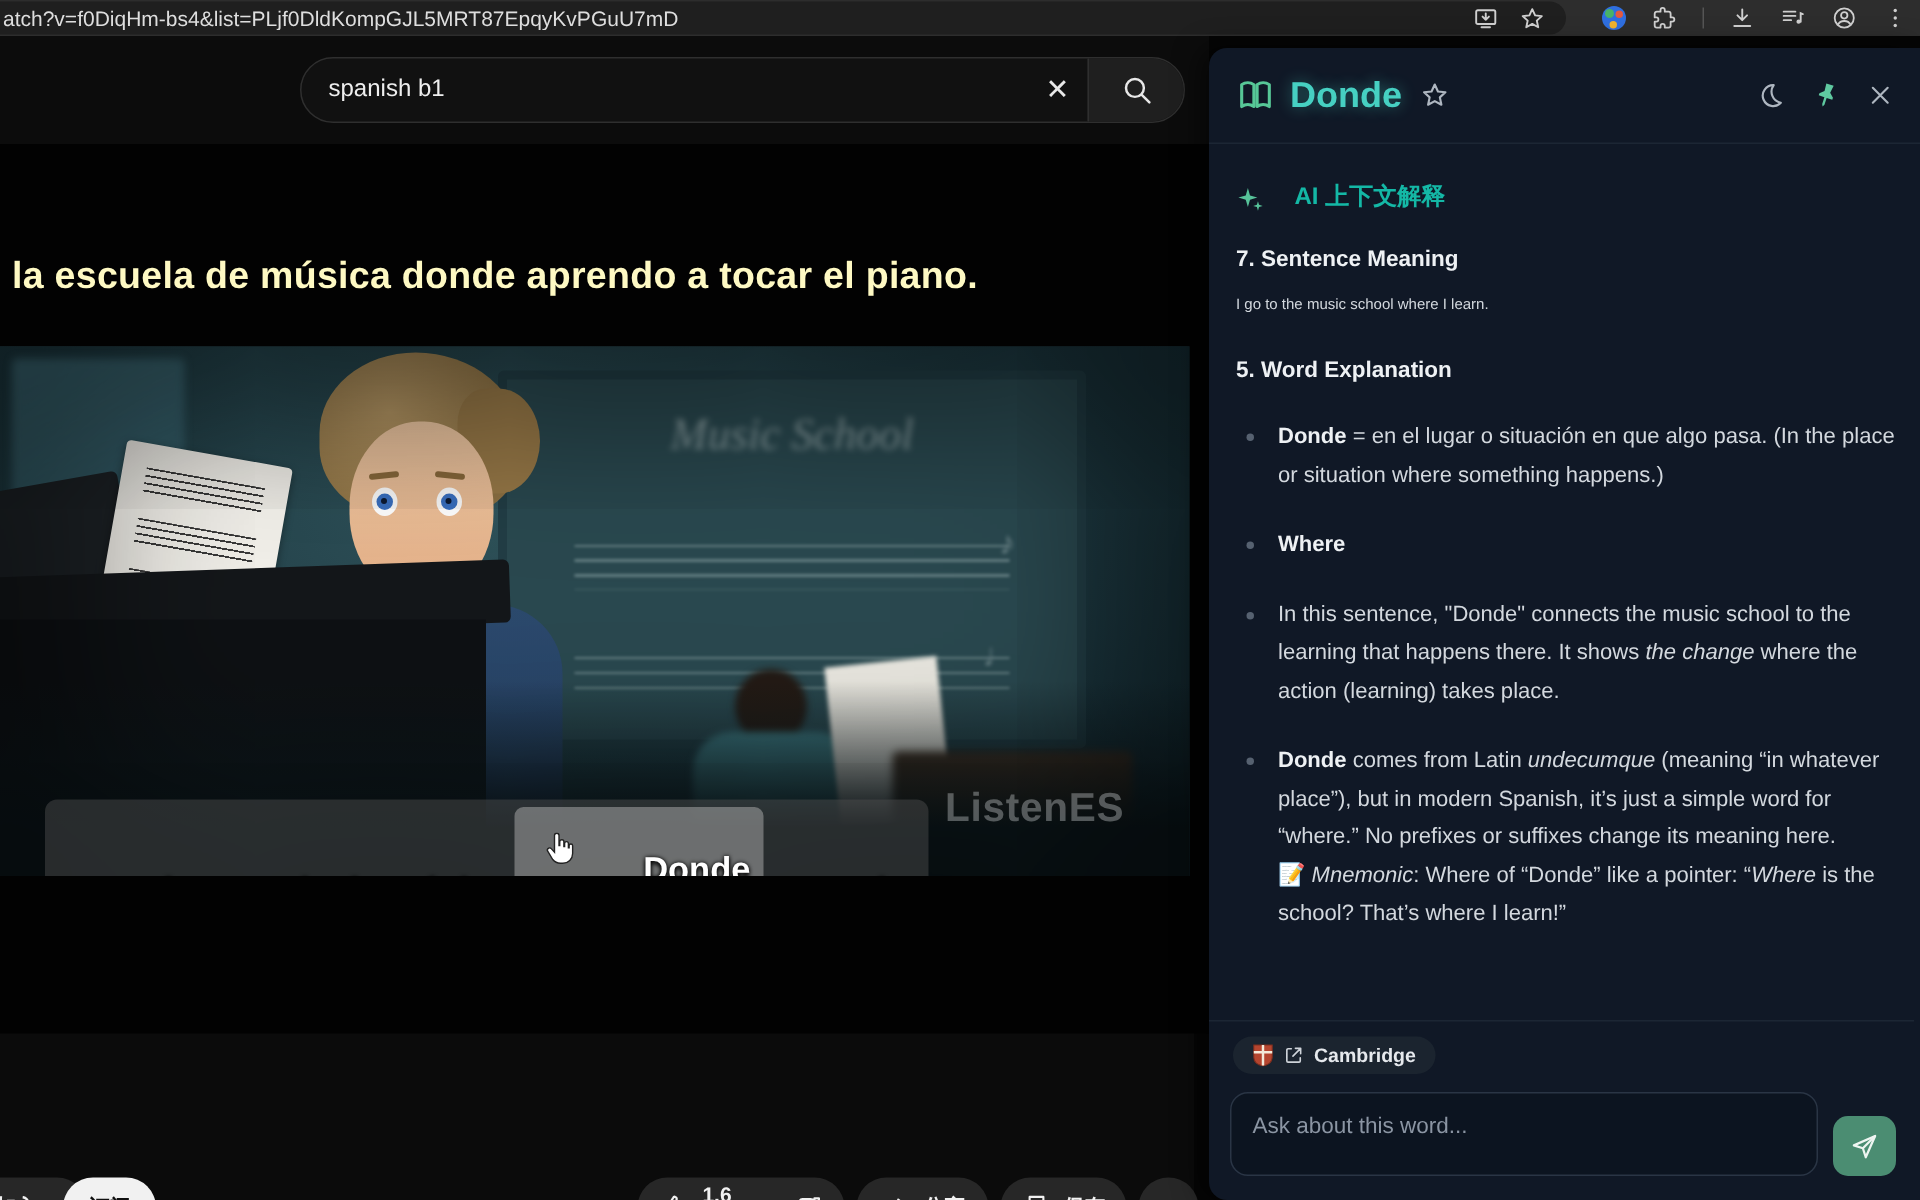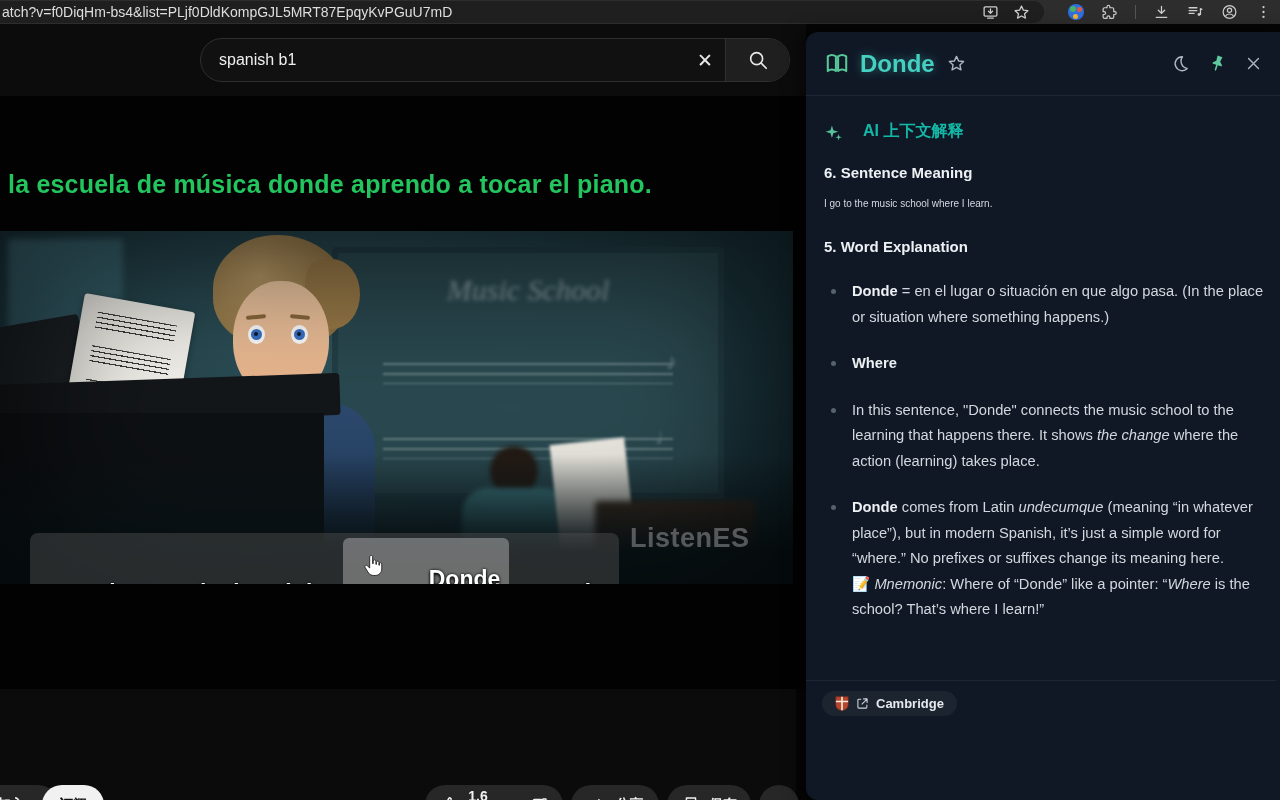--- a/index.html
+++ b/index.html
@@ -30,21 +30,21 @@
                  border-radius:22px; background:#111; display:flex; align-items:center; overflow:hidden; }
   .search-input { flex:1; background:transparent; border:0; outline:0; color:#eee; font-size:16px;
                   padding-left:18px; font-family:"Liberation Sans",sans-serif; }
   .search-clear { width:40px; height:40px; border:0; background:transparent; color:#e8e8e8; font-size:19px;
                   cursor:pointer; display:flex; align-items:center; justify-content:center; }
   .search-btn { width:64px; height:44px; background:#1f1f1f; border:0; border-left:1px solid #2f2f2f;
                 display:flex; align-items:center; justify-content:center; cursor:pointer; }
 
   
   .stage { position:absolute; left:0; top:72px; width:806px; height:593px; background:#020202; }
-  .transcript-line { position:absolute; left:8px; top:74px; color:#22c55e; font-size:25px; font-weight:bold;
+  .transcript-line { position:absolute; left:8px; top:74px; color:#fef9c3; font-size:25px; font-weight:bold;
                      white-space:nowrap; letter-spacing:.2px; }
 
   .frame { position:absolute; left:0; top:135px; width:793px; height:353px; overflow:hidden;
            background:radial-gradient(ellipse at 42% 30%, #30545c 0%, #1e3a42 55%, #122831 100%); }
   .vignette { position:absolute; inset:0; box-shadow:inset 0 0 130px 45px rgba(0,0,0,.55); pointer-events:none; }
 
   .win { position:absolute; left:8px; top:8px; width:115px; height:175px; border-radius:3px;
          background:linear-gradient(160deg,#41707c,#2b505c); filter:blur(3px); opacity:.85; }
   .board { position:absolute; left:332px; top:16px; width:392px; height:252px; background:#2a4950;
            border:6px solid #223e46; border-radius:4px; }
@@ -404,21 +404,21 @@
 
     <div class="p-body">
       <div class="ai-title">
         <svg width="19" height="19" viewBox="0 0 24 24" fill="#57c39a">
             <path d="M10 3l1.8 6.2L18 11l-6.2 1.8L10 19l-1.8-6.2L2 11l6.2-1.8L10 3z"></path>
             <path d="M18.5 14l.9 3.1 3.1.9-3.1.9-.9 3.1-.9-3.1-3.1-.9 3.1-.9.9-3.1z"></path>
           </svg>
         <span>AI 上下文解释</span>
       </div>
 
-      <div class="h-num">6. Sentence Meaning</div>
+      <div class="h-num">7. Sentence Meaning</div>
       <div class="p-text">I go to the music school where I learn.</div>
 
       <div class="h-num">5. Word Explanation</div>
 
       <ul class="exp">
         <li>
           <span class="b">Donde</span><span> = en el lugar o situación en que algo pasa. (In the place or situation where something happens.)</span>
         </li>
         <li>
           <span class="b">Where</span>
@@ -438,15 +438,24 @@
       <button class="dict-pill">
         <svg width="14" height="15" viewBox="0 0 20 22">
           <path d="M1 1h18v12c0 5-4 7.5-9 8.5C5 20.5 1 18 1 13V1z" fill="#b5452f" stroke="#7e2e1e" stroke-width="1"></path>
           <path d="M1 8h18M10 1v20" stroke="#f3e9d9" stroke-width="2.4"></path>
         </svg>
         <svg width="13" height="13" viewBox="0 0 24 24" fill="none" stroke="#cfd4da" stroke-width="2" stroke-linecap="round" stroke-linejoin="round">
             <path d="M9 4H5a1.5 1.5 0 0 0-1.5 1.5V19A1.5 1.5 0 0 0 5 20.5h13.5A1.5 1.5 0 0 0 20 19v-4M14 3.5h6.5V10M20.2 3.8L11 13"></path>
           </svg>
         <span>Cambridge</span>
       </button>
+      <div class="ask-row">
+        <textarea class="ask-input" placeholder="Ask about this word..." style=""></textarea>
+        <button class="send-btn">
+          <svg width="20" height="20" viewBox="0 0 24 24" fill="none" stroke="#eef5f1" stroke-width="1.8" stroke-linejoin="round">
+              <path d="M3.5 11.5L20.5 4l-7.5 17-2.3-7.2-7.2-2.3z"></path>
+              <path d="M10.7 13.8L20.5 4"></path>
+            </svg>
+        </button>
+      </div>
     </div>
   </div>
 </div>
 
 </body></html>

